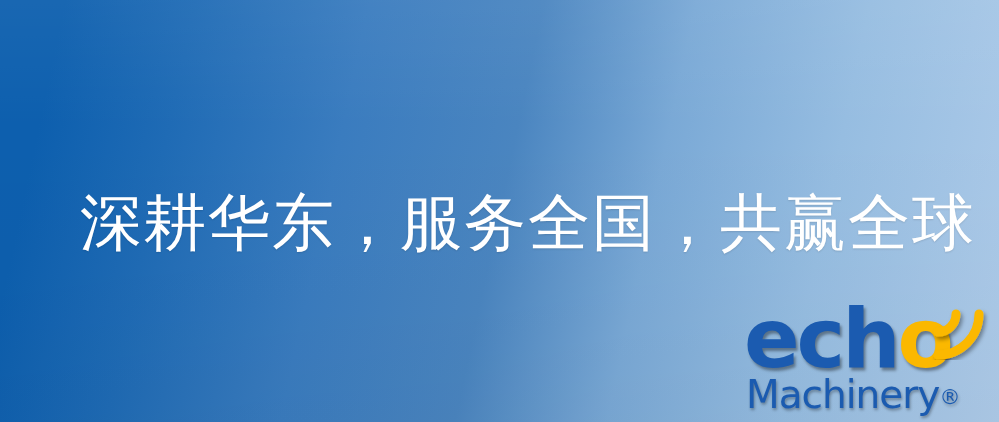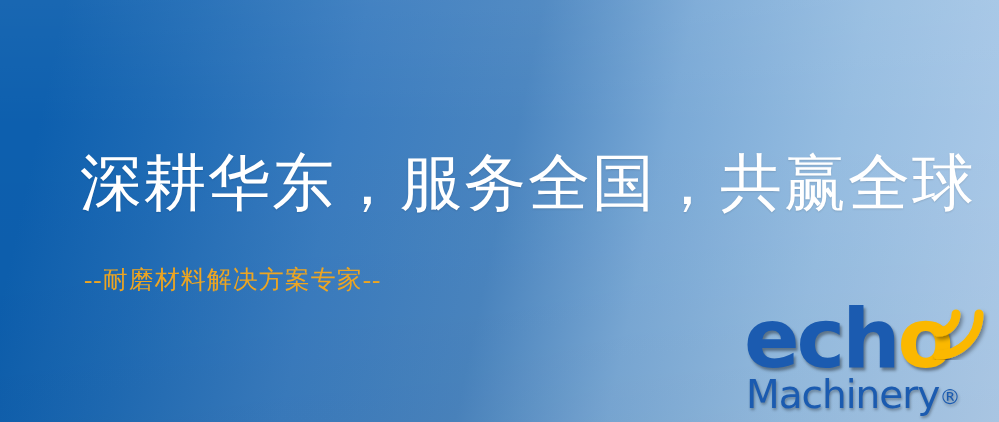--- a/index.html
+++ b/index.html
@@ -131,23 +131,22 @@
     font-size: 21px;
     vertical-align: 4px;
     letter-spacing: 0;
   }
 </style>
 </head>
 <body>
 
 <div id="banner" style="background: linear-gradient(102deg, rgb(13, 95, 174) 0%, rgb(13, 95, 174) 6%, rgb(31, 107, 181) 18%, rgb(58, 124, 191) 34%, rgb(74, 133, 192) 50%, rgb(122, 169, 214) 64%, rgb(150, 189, 225) 80%, rgb(174, 203, 233) 100%);">
 
-  <div class="headline" style="color: rgb(255, 255, 255);">深耕华东，服务全国，共赢全球</div>
+  <div class="headline" style="color: rgb(255, 255, 255); margin-top: 40px;">深耕华东，服务全国，共赢全球</div>
 
-  <div class="subtitle" style="color: rgb(237, 165, 33);">--耐磨材料解决方案专家--</div>
 
   <div class="logo">
 
     <div class="logo-wordmark">
       <div class="logo-echo" style="color: rgb(27, 91, 176);"><span>ech</span><span class="gold-o" style="color: rgb(251, 184, 0);">o</span></div>
 
       <svg class="logo-waves" viewBox="0 0 74 66">
         <defs>
           <filter id="wsh" x="-40%" y="-40%" width="200%" height="200%">
             <feDropShadow dx="2" dy="3" stdDeviation="2" flood-color="#000" flood-opacity="0.38"></feDropShadow>

